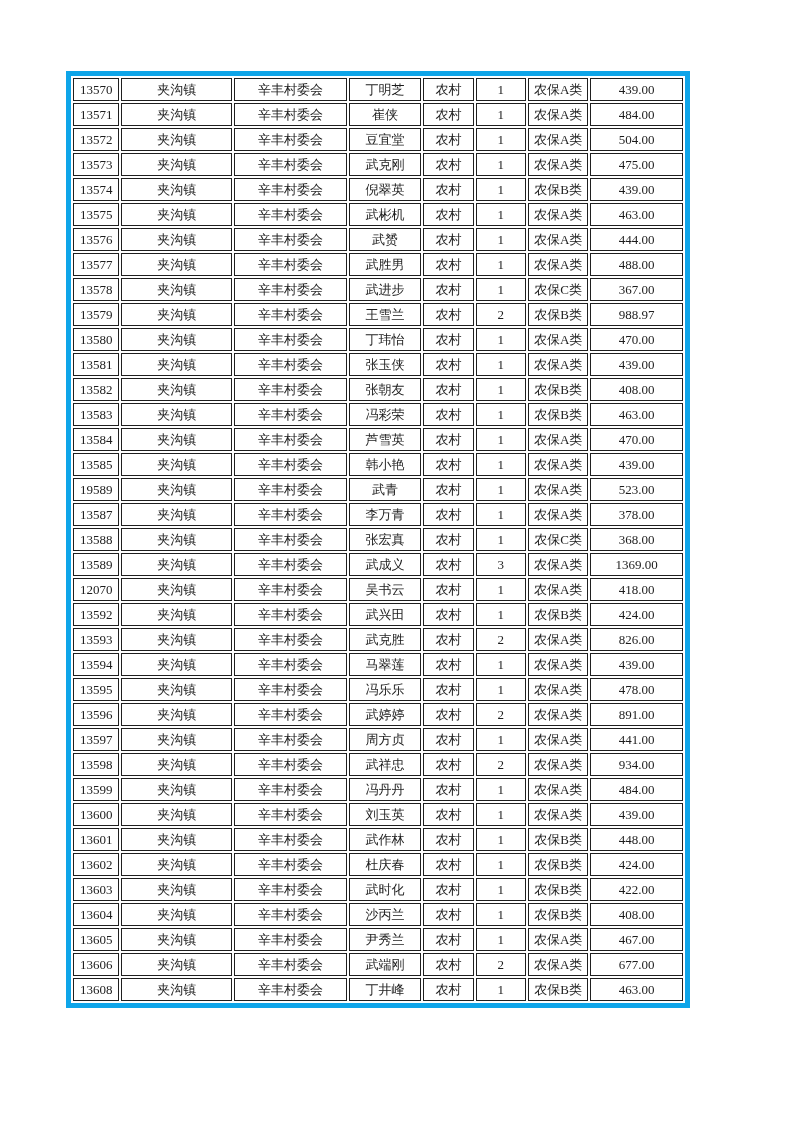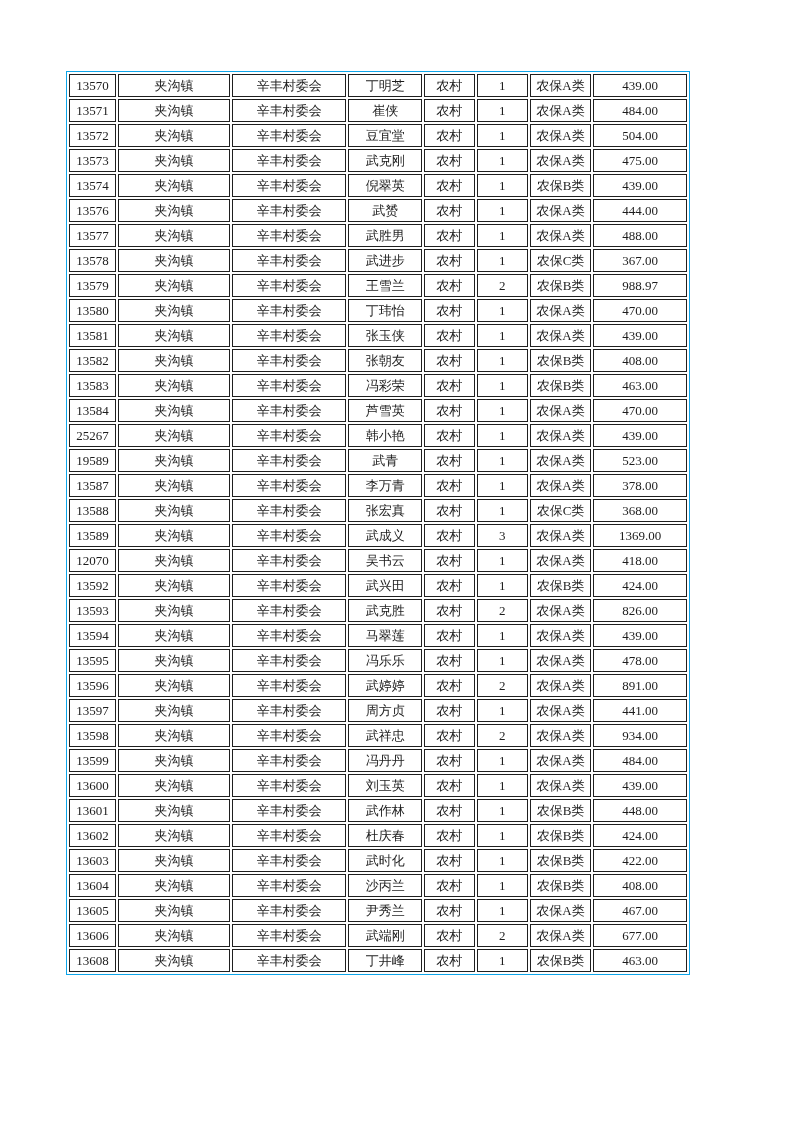--- a/index.html
+++ b/index.html
@@ -16,21 +16,21 @@
     background: #ffffff;
     overflow: hidden;
   }
   table.records {
     position: absolute;
     left: 66px;
     top: 71px;
     width: 624px;
     border-collapse: separate;
     border-spacing: 2px 2px;
-    border: 1px solid #0ea5e9;
+    border: 5px solid #0ea5e9;
     table-layout: fixed;
   }
   table.records td {
     border: 1px solid #1f1f1f;
     height: 21px;
     line-height: 21px;
     text-align: center;
     vertical-align: middle;
     font-size: 13px;
     color: #1c1c1c;
@@ -108,20 +108,30 @@
           <td>13574</td>
           <td>夹沟镇</td>
           <td>辛丰村委会</td>
           <td>倪翠英</td>
           <td>农村</td>
           <td>1</td>
           <td>农保B类</td>
           <td>439.00</td>
         </tr>
         <tr>
+          <td>13575</td>
+          <td>夹沟镇</td>
+          <td>辛丰村委会</td>
+          <td>武彬机</td>
+          <td>农村</td>
+          <td>1</td>
+          <td>农保A类</td>
+          <td>463.00</td>
+        </tr>
+        <tr>
           <td>13576</td>
           <td>夹沟镇</td>
           <td>辛丰村委会</td>
           <td>武赟</td>
           <td>农村</td>
           <td>1</td>
           <td>农保A类</td>
           <td>444.00</td>
         </tr>
         <tr>
@@ -198,21 +208,21 @@
           <td>13584</td>
           <td>夹沟镇</td>
           <td>辛丰村委会</td>
           <td>芦雪英</td>
           <td>农村</td>
           <td>1</td>
           <td>农保A类</td>
           <td>470.00</td>
         </tr>
         <tr>
-          <td>25267</td>
+          <td>13585</td>
           <td>夹沟镇</td>
           <td>辛丰村委会</td>
           <td>韩小艳</td>
           <td>农村</td>
           <td>1</td>
           <td>农保A类</td>
           <td>439.00</td>
         </tr>
         <tr>
           <td>19589</td>

